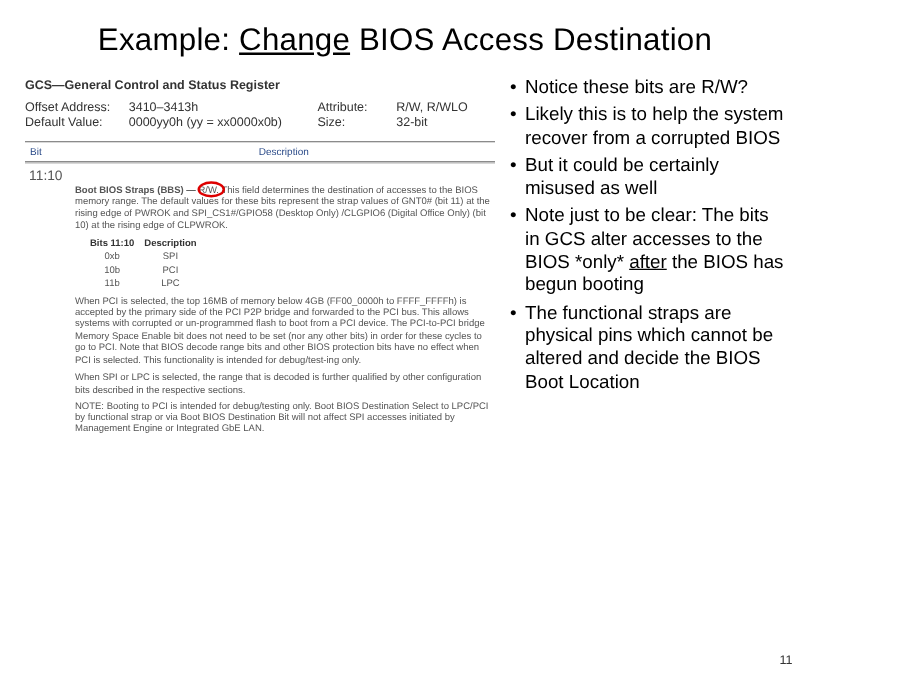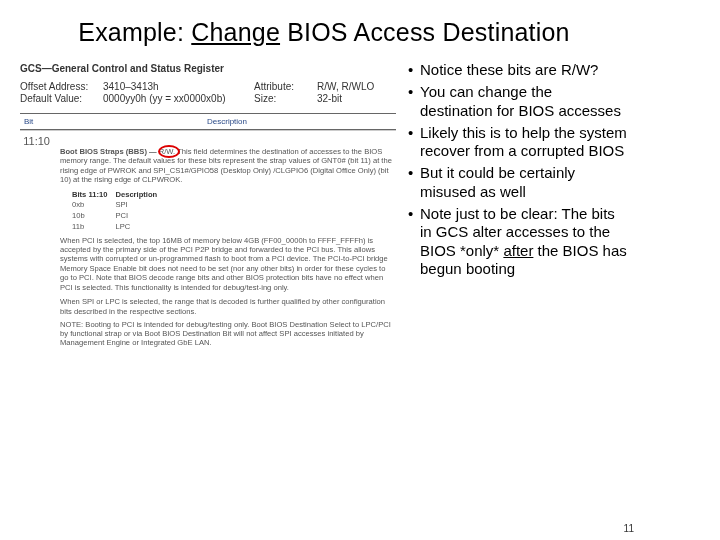--- a/index.html
+++ b/index.html
@@ -111,21 +111,21 @@
   .desc-body .para { margin-bottom: 5px; font-size: 7.6px; line-height: 1.25; }
   .desc-body .bbs { font-weight: 700; }
   .mini-tbl {
     margin: 3px 0 3px 12px;
     font-size: 7.6px;
     border-collapse: collapse;
     color: #555;
   }
   .mini-tbl th, .mini-tbl td {
     padding: 1px 8px 1px 0;
-    text-align: left;
+    text-align: center;
     font-weight: 400;
   }
   .mini-tbl th { color: #333; font-weight: 700; }
   .note { font-size: 7.6px; color: #555; margin-top: 4px; }
   .note .nlab { font-weight: 400; }
   .row2 { display:flex; border-top:1px solid #ccc; }
   .row2 .bitnum { width: 32px; font-size: 11px; color:#555; padding: 4px 2px 0 0; display:flex; align-items:flex-start; justify-content:flex-end; }
   .row2 .body { flex:1; }
 
   
@@ -201,24 +201,24 @@
               <span class="nlab">NOTE:</span><span> Booting to PCI is intended for debug/testing only. Boot BIOS Destination Select to LPC/PCI by functional strap or via Boot BIOS Destination Bit will not affect SPI accesses initiated by Management Engine or Integrated GbE LAN.</span>
             </div>
           </div>
         </div>
       </div>
     </div>
 
     <div class="right">
       <ul class="bullets">
         <li>Notice these bits are R/W?</li>
-        <li>You can change the destination for BIOS accesses</li>
         <li>Likely this is to help the system recover from a corrupted BIOS</li>
         <li>But it could be certainly misused as well</li>
         <li>
           <span>Note just to be clear: The bits in GCS alter accesses to the BIOS *only* </span><span class="ul-word">after</span><span> the BIOS has begun booting</span>
         </li>
+        <li>The functional straps are physical pins which cannot be altered and decide the BIOS Boot Location</li>
       </ul>
     </div>
   </div>
 
   <div class="pagenum">11</div>
 </div>
 
 </body></html>

